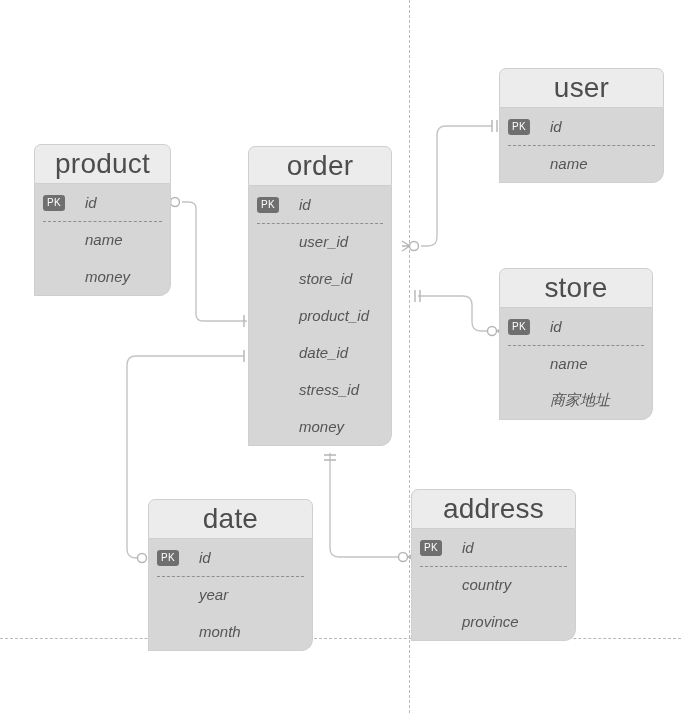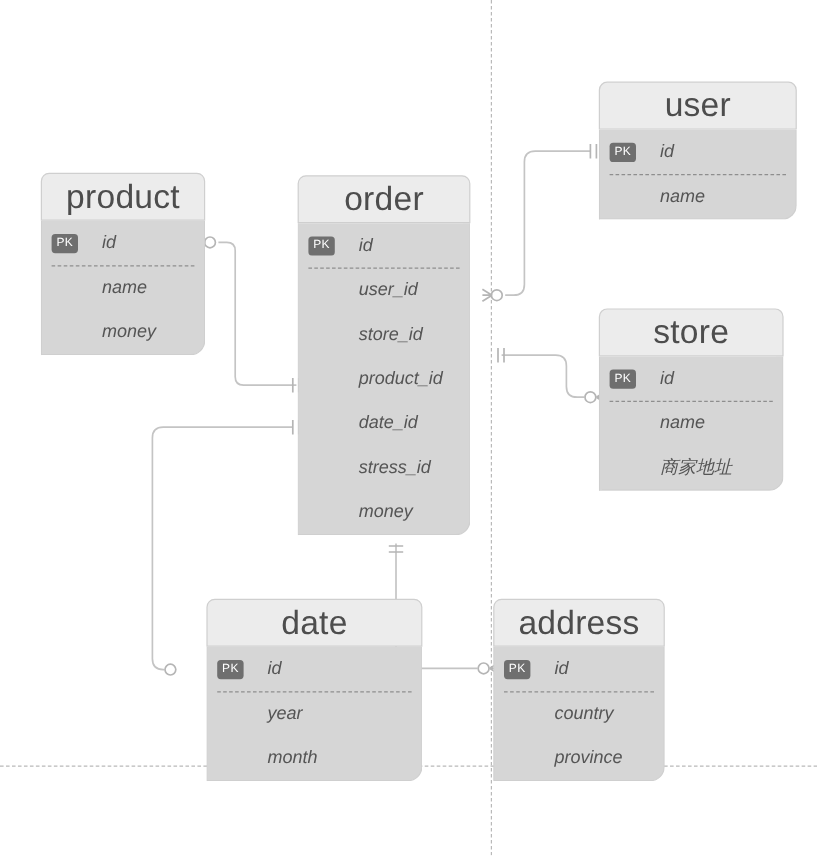--- a/index.html
+++ b/index.html
@@ -216,53 +216,53 @@
         <div class="field">
           <span class="pk-badge">PK</span>
           <span class="field-name">id</span>
         </div>
         <div class="pk-sep" style="top: 37px;"></div>
         <div class="field">
           <span class="field-name">name</span>
         </div>
       </div>
     </div>
-    <div class="entity" style="left: 499px; top: 257px; width: 154px;">
+    <div class="entity" style="left: 499px; top: 268px; width: 154px;">
       <div class="entity-header">store</div>
       <div class="entity-body">
         <div class="field">
           <span class="pk-badge">PK</span>
           <span class="field-name">id</span>
         </div>
         <div class="pk-sep" style="top: 37px;"></div>
         <div class="field">
           <span class="field-name">name</span>
         </div>
         <div class="field">
           <span class="field-name">商家地址</span>
         </div>
       </div>
     </div>
-    <div class="entity" style="left: 148px; top: 499px; width: 180px; margin-left: 24px;">
+    <div class="entity" style="left: 148px; top: 499px; width: 165px;">
       <div class="entity-header">date</div>
       <div class="entity-body">
         <div class="field">
           <span class="pk-badge">PK</span>
           <span class="field-name">id</span>
         </div>
         <div class="pk-sep" style="top: 37px;"></div>
         <div class="field">
           <span class="field-name">year</span>
         </div>
         <div class="field">
           <span class="field-name">month</span>
         </div>
       </div>
     </div>
-    <div class="entity" style="left: 411px; top: 499px; width: 143px;">
+    <div class="entity" style="left: 411px; top: 489px; width: 165px;">
       <div class="entity-header">address</div>
       <div class="entity-body">
         <div class="field">
           <span class="pk-badge">PK</span>
           <span class="field-name">id</span>
         </div>
         <div class="pk-sep" style="top: 37px;"></div>
         <div class="field">
           <span class="field-name">country</span>
         </div>

